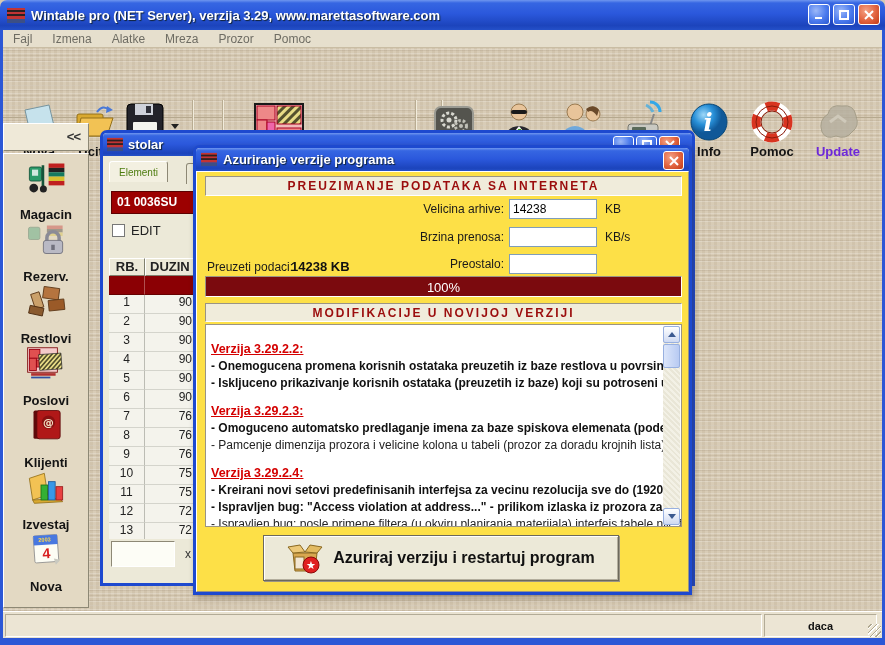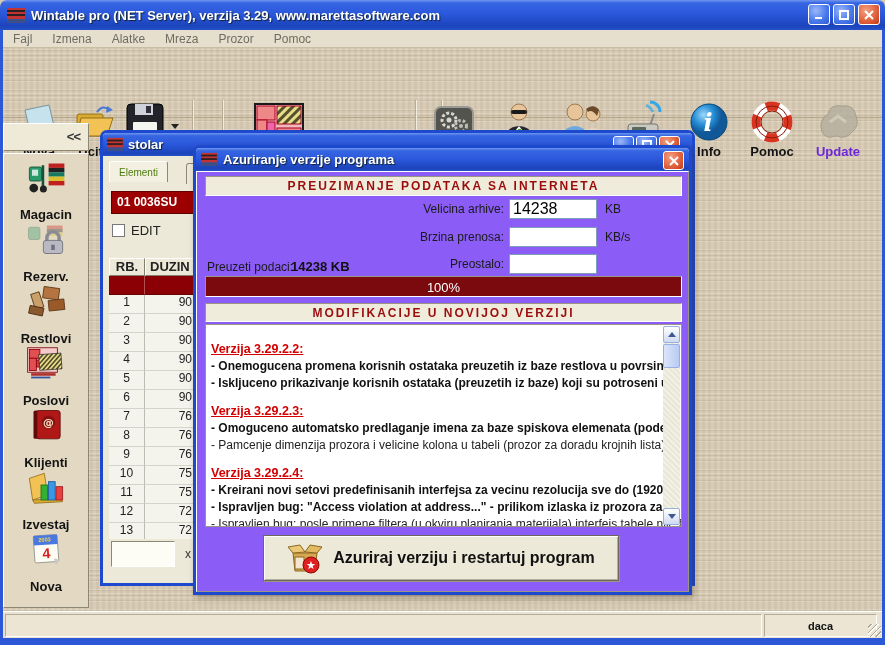--- a/index.html
+++ b/index.html
@@ -80,33 +80,33 @@
   .mini-x { position:absolute; left:82px; top:414px; font-size:12px; color:#333; }
 
   
   .dialog { position:absolute; left:193px; top:145px; width:499px; height:450px;
     border:3px solid #1d49cf; border-radius:7px 7px 0 0; background:#ece9d8; box-shadow:2px 3px 6px rgba(60,40,20,.35); }
   .dlg-title { height:23px; border-radius:4px 4px 0 0; display:flex; align-items:center;
     background:linear-gradient(180deg,#6f96ef 0%,#3666e2 12%,#2b58dc 48%,#1c44bc 88%,#2450c8 100%); }
   .dlg-title .ticon { width:18px; height:15px; margin:0 5px 0 4px; }
   .dlg-title .dtext { color:#fff; font-weight:bold; font-size:13px; text-shadow:1px 1px 1px #123; }
   .dlg-close { position:absolute; right:5px; top:3px; width:21px; height:19px; }
-  .dlg-body { position:absolute; left:0; top:23px; width:493px; height:421px; background:#8b5cf6;
+  .dlg-body { position:absolute; left:0; top:23px; width:493px; height:421px; background:#fde047;
     border:1px solid; border-color:#fff #9a9484 #9a9484 #fff; }
 
   .sec-header { position:absolute; left:8px; width:477px; height:20px; background:#f0ecdb;
     border:1px solid; border-color:#9a9484 #fff #fff #9a9484;
     text-align:center; font-weight:bold; font-size:12px; letter-spacing:2px; color:#9b0d0d; line-height:18px; }
   .h-download { top:4px; }
   .h-mods { top:131px; height:19px; }
 
   .frow { position:absolute; left:0; width:493px; height:20px; }
   .flabel { position:absolute; right:186px; font-size:12px; color:#1a1a1a; top:3px; }
   .finput { position:absolute; left:312px; top:0; width:88px; height:20px; border:1px solid #7f9db9; background:#fff;
-    font-size:16px; padding:2px 3px; font-family:"Liberation Sans",sans-serif; }
+    font-size:12px; padding:2px 3px; font-family:"Liberation Sans",sans-serif; }
   .funit { position:absolute; left:408px; top:3px; font-size:12px; color:#1a1a1a; }
   .row1 { top:27px; } .row2 { top:55px; } .row3 { top:82px; }
 
   .preuzeti { position:absolute; left:10px; top:88px; font-size:12px; color:#1a1a1a; }
   .preuzeti-val { position:absolute; left:94px; top:87px; font-size:13px; font-weight:bold; color:#111; }
 
   .progress { position:absolute; left:8px; top:104px; width:477px; height:21px; background:#7b0a0e;
     border:1px solid; border-color:#9a9484 #fff #fff #9a9484; }
   .progress .ptext { position:absolute; left:0; right:0; top:3px; text-align:center; color:#fff; font-size:13px; }
 

